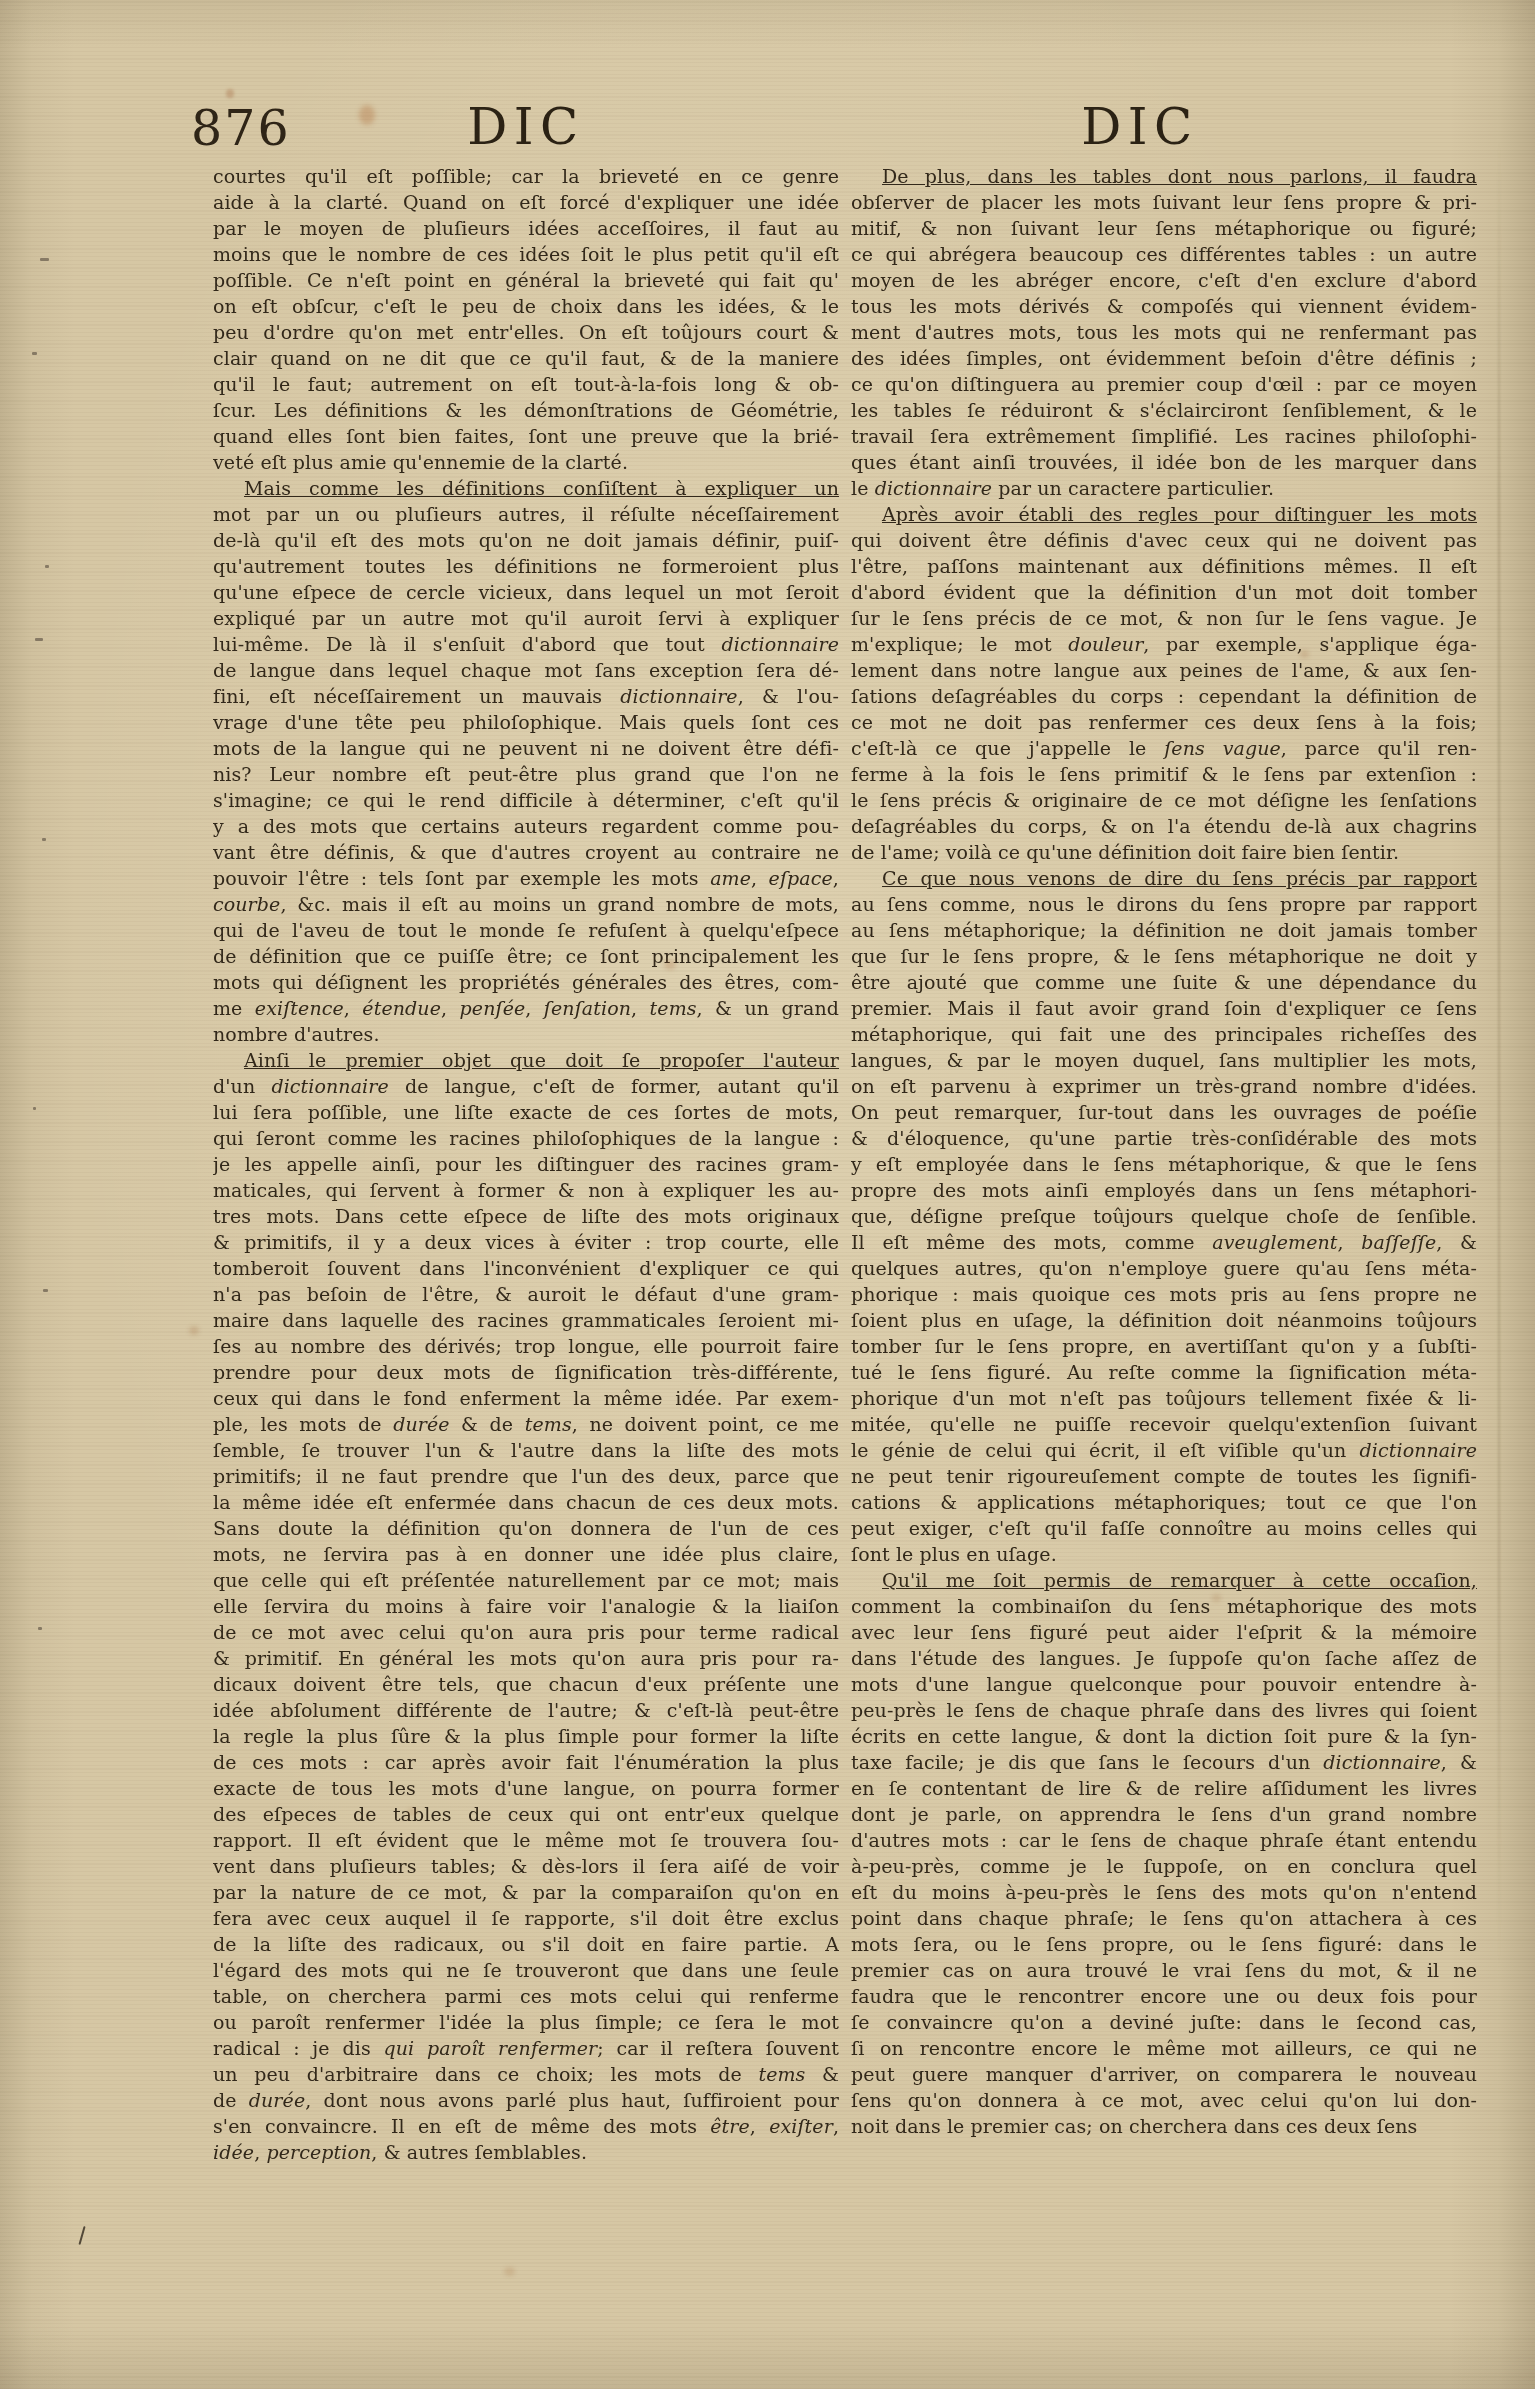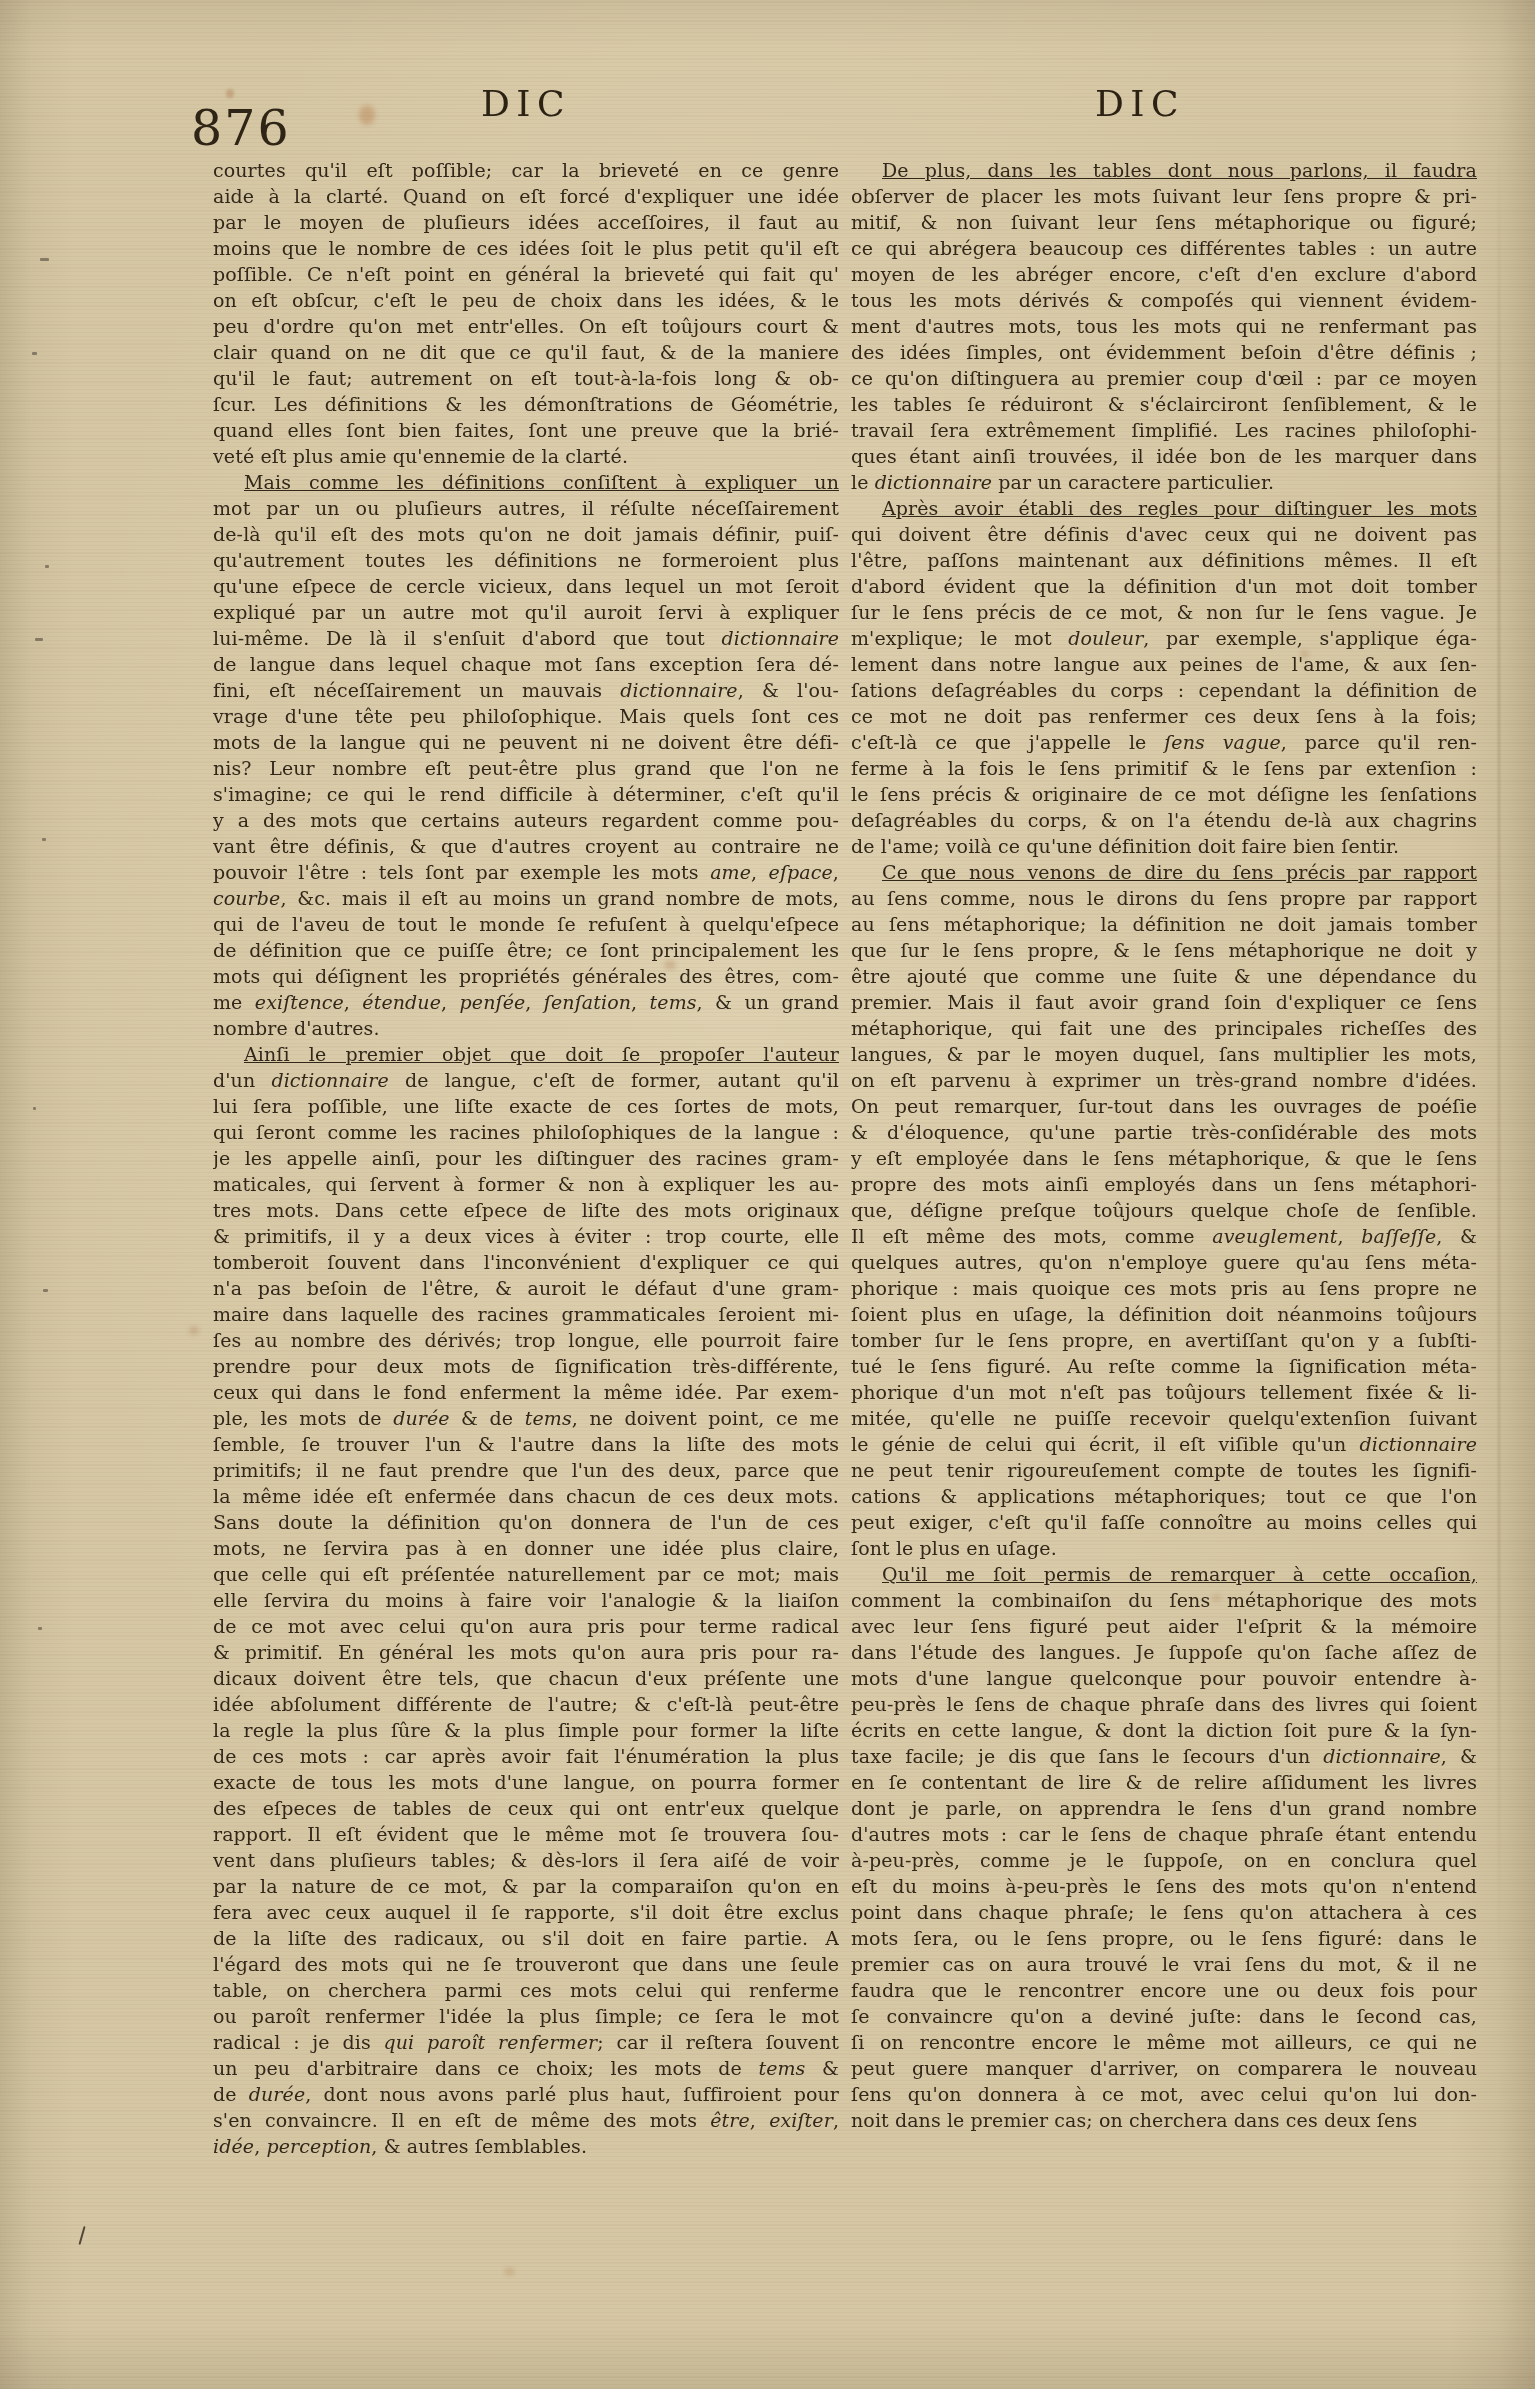--- a/index.html
+++ b/index.html
@@ -23,24 +23,24 @@
   }
   .crease {
     position:absolute; left:1498px; top:140px; width:2.1px; height:1826px;
     background:linear-gradient(180deg, rgba(0,0,0,0), rgba(105,88,58,0.28) 20%, rgba(105,88,58,0.22) 80%, rgba(0,0,0,0));
     filter:blur(1.1px);
   }
   .page-number {
     position:absolute; left:191px; top:100px;
     font-size:49px; letter-spacing:2.1px; color:#2f2517;
   }
-  .running-head { position:absolute; top:83px; font-size:36px; letter-spacing:6.4px; color:#2b2214; }
+  .running-head { position:absolute; top:98px; font-size:50px; letter-spacing:6.4px; color:#2b2214; }
   .running-head.left  { left:213px;  width:626px; text-align:center; }
   .running-head.right { left:827px; width:626px; text-align:center; }
-  .col { position:absolute; top:157px; width:626px; }
+  .col { position:absolute; top:163px; width:626px; }
   .col.left  { left:213px; }
   .col.right { left:851px; }
   .para { margin:0; }
   .line {
     height:26px; line-height:26px; font-size:19px;
     text-align:justify; text-align-last:justify;
     overflow:hidden; white-space:normal;
     letter-spacing:0.1px;
   }
   .line.last { text-align-last:left; }

